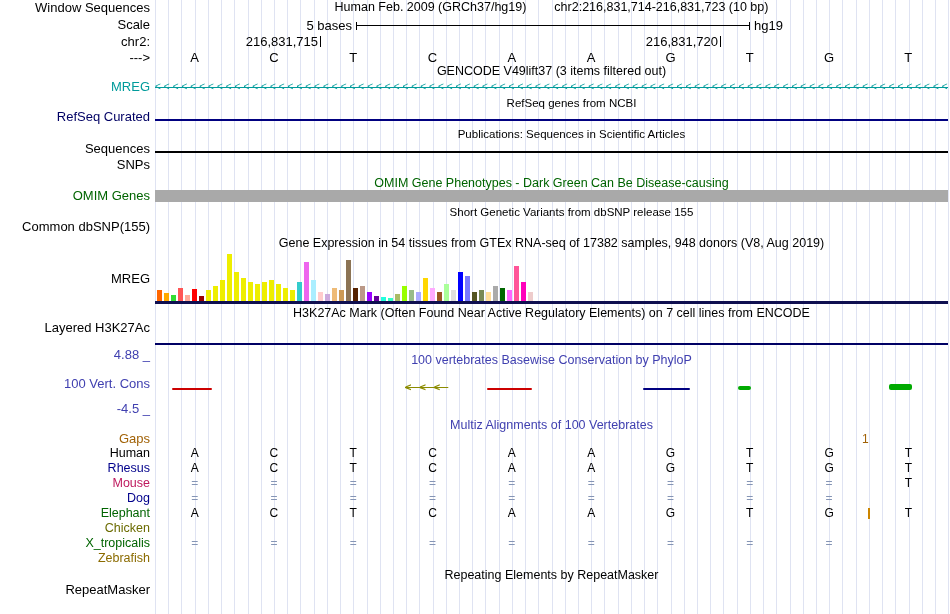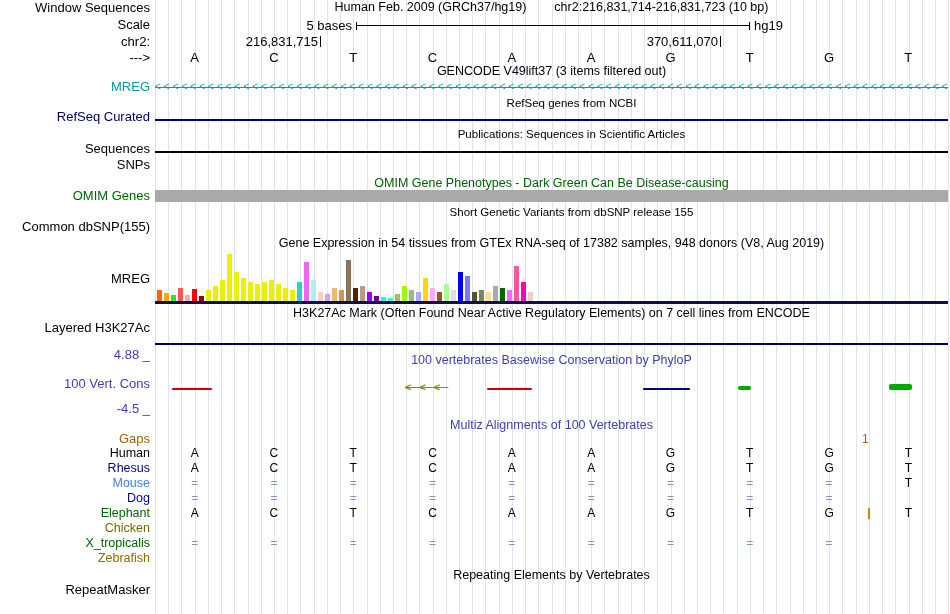--- a/index.html
+++ b/index.html
@@ -60,21 +60,21 @@
   </div>
 
   <div class="lbl" style="top:18px">Scale</div>
   <div id="scale-value">5 bases</div>
   <div id="scale-bar"></div>
   <div id="assembly-short">hg19</div>
 
   <div class="lbl" style="top:35px">chr2:</div>
   <div id="coord-left">216,831,715</div>
   <div class="coord-tick" style="left:320px"></div>
-  <div id="coord-right">370,611,070</div>
+  <div id="coord-right">216,831,720</div>
   <div class="coord-tick" style="left:720px"></div>
 
   <div class="lbl" style="top:51px">---&gt;</div>
   <div id="bases-row">
       <span class="base" style="left: 194.65px;">A</span>
       <span class="base" style="left: 273.95px;">C</span>
       <span class="base" style="left: 353.25px;">T</span>
       <span class="base" style="left: 432.55px;">C</span>
       <span class="base" style="left: 511.85px;">A</span>
       <span class="base" style="left: 591.15px;">A</span>
@@ -205,21 +205,21 @@
         <span class="mz-base" style="left: 353.25px;">T</span>
         <span class="mz-base" style="left: 432.55px;">C</span>
         <span class="mz-base" style="left: 511.85px;">A</span>
         <span class="mz-base" style="left: 591.15px;">A</span>
         <span class="mz-base" style="left: 670.45px;">G</span>
         <span class="mz-base" style="left: 749.75px;">T</span>
         <span class="mz-base" style="left: 829.05px;">G</span>
         <span class="mz-base" style="left: 908.35px;">T</span>
       </div>
       <div class="mz-row" style="top: 476px;">
-        <span class="mz-label" style="color: #3b82f6;">Mouse</span>
+        <span class="mz-label" style="color: #be185d;">Mouse</span>
         <span class="mz-base eq" style="left: 194.65px;">=</span>
         <span class="mz-base eq" style="left: 273.95px;">=</span>
         <span class="mz-base eq" style="left: 353.25px;">=</span>
         <span class="mz-base eq" style="left: 432.55px;">=</span>
         <span class="mz-base eq" style="left: 511.85px;">=</span>
         <span class="mz-base eq" style="left: 591.15px;">=</span>
         <span class="mz-base eq" style="left: 670.45px;">=</span>
         <span class="mz-base eq" style="left: 749.75px;">=</span>
         <span class="mz-base eq" style="left: 829.05px;">=</span>
         <span class="mz-base" style="left: 908.35px;">T</span>
@@ -263,15 +263,15 @@
         <span class="mz-base eq" style="left: 591.15px;">=</span>
         <span class="mz-base eq" style="left: 670.45px;">=</span>
         <span class="mz-base eq" style="left: 749.75px;">=</span>
         <span class="mz-base eq" style="left: 829.05px;">=</span>
       </div>
       <div class="mz-row" style="top: 551px;">
         <span class="mz-label" style="color: rgb(139, 107, 0);">Zebrafish</span>
       </div>
     </div>
 
-  <div class="hdr" style="top:569px">Repeating Elements by Vertebrates</div>
+  <div class="hdr" style="top:569px">Repeating Elements by RepeatMasker</div>
   <div class="lbl" style="top:583px">RepeatMasker</div>
 </div>
 
 </body></html>

